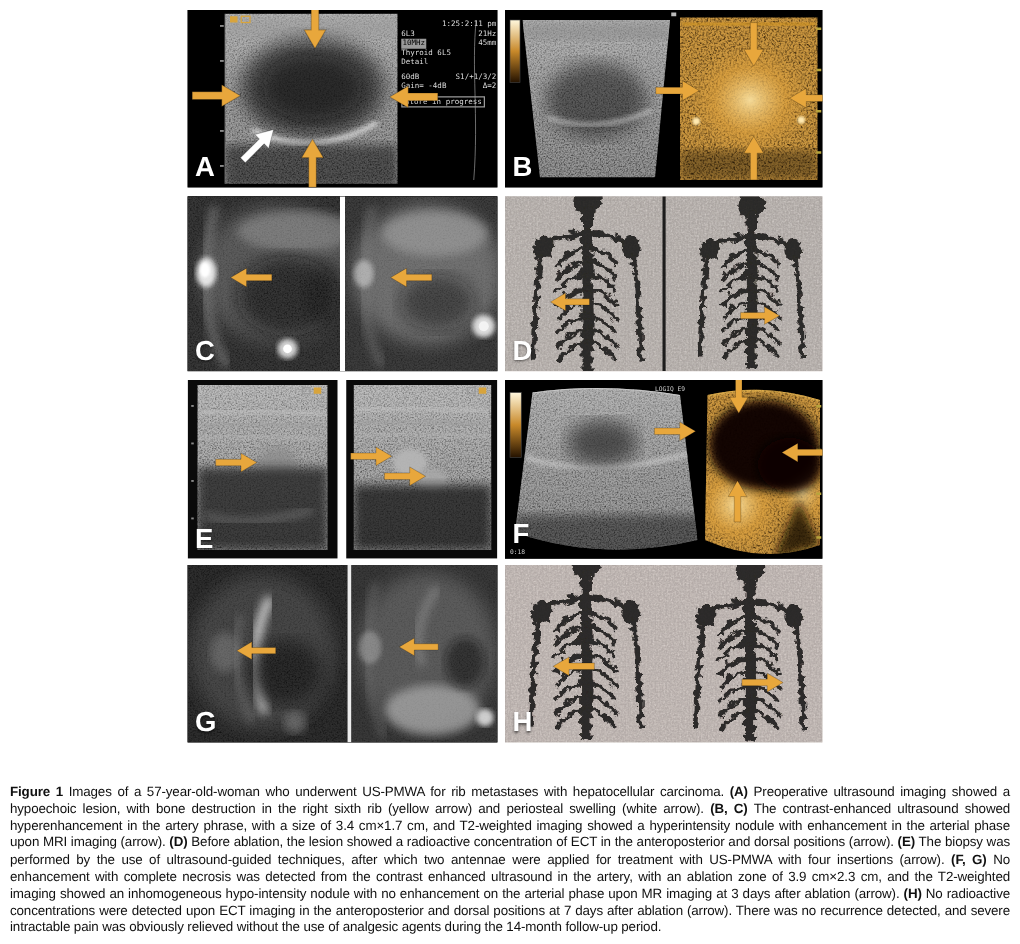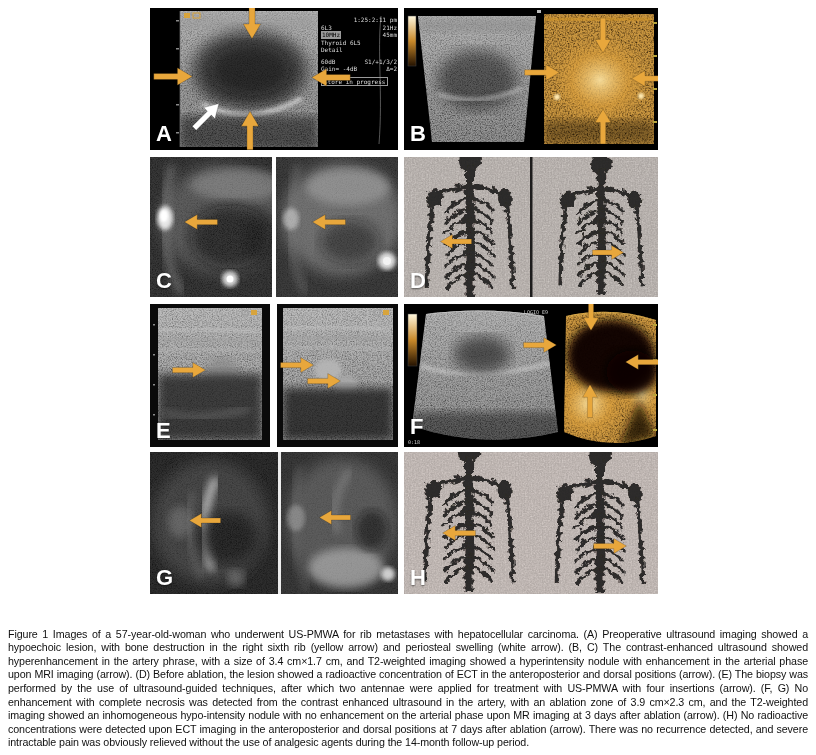--- a/index.html
+++ b/index.html
@@ -20,21 +20,21 @@
   .a-ov .frame{border:1px solid #9a9a9a;padding:0 2px;display:inline-block;margin-top:4px;}
   .a-ov .gap{height:4px;}
   .f-brand{position:absolute;left:120px;top:5px;color:#cfcfcf;
            font-family:"DejaVu Sans Mono",monospace;font-size:5px;line-height:6px;}
   .f-clock{position:absolute;left:4px;bottom:2px;color:#cfcfcf;
            font-family:"DejaVu Sans Mono",monospace;font-size:5px;line-height:6px;}
   
   .caption{position:absolute;left:8px;top:617px;width:800px;
            font-size:10.7px;line-height:13.6px;color:#101010;text-align:justify;
            letter-spacing:-0.1px;}
-  .caption .cap-b{font-weight:normal;}
+  .caption .cap-b{font-weight:bold;}
 </style>
 </head>
 <body>
 
 <svg width="0" height="0" style="position:absolute" aria-hidden="true">
 <defs>
   <filter id="sgray" x="-5%" y="-5%" width="110%" height="110%">
     <feTurbulence type="fractalNoise" baseFrequency="0.8" numOctaves="2" seed="7" result="t"></feTurbulence>
     <feColorMatrix in="t" type="matrix" values="0 0 0 0 0  0 0 0 0 0  0 0 0 0 0  0.95 0.95 0.95 0 -0.6" result="a"></feColorMatrix>
     <feFlood flood-color="#ffffff" result="f"></feFlood>

